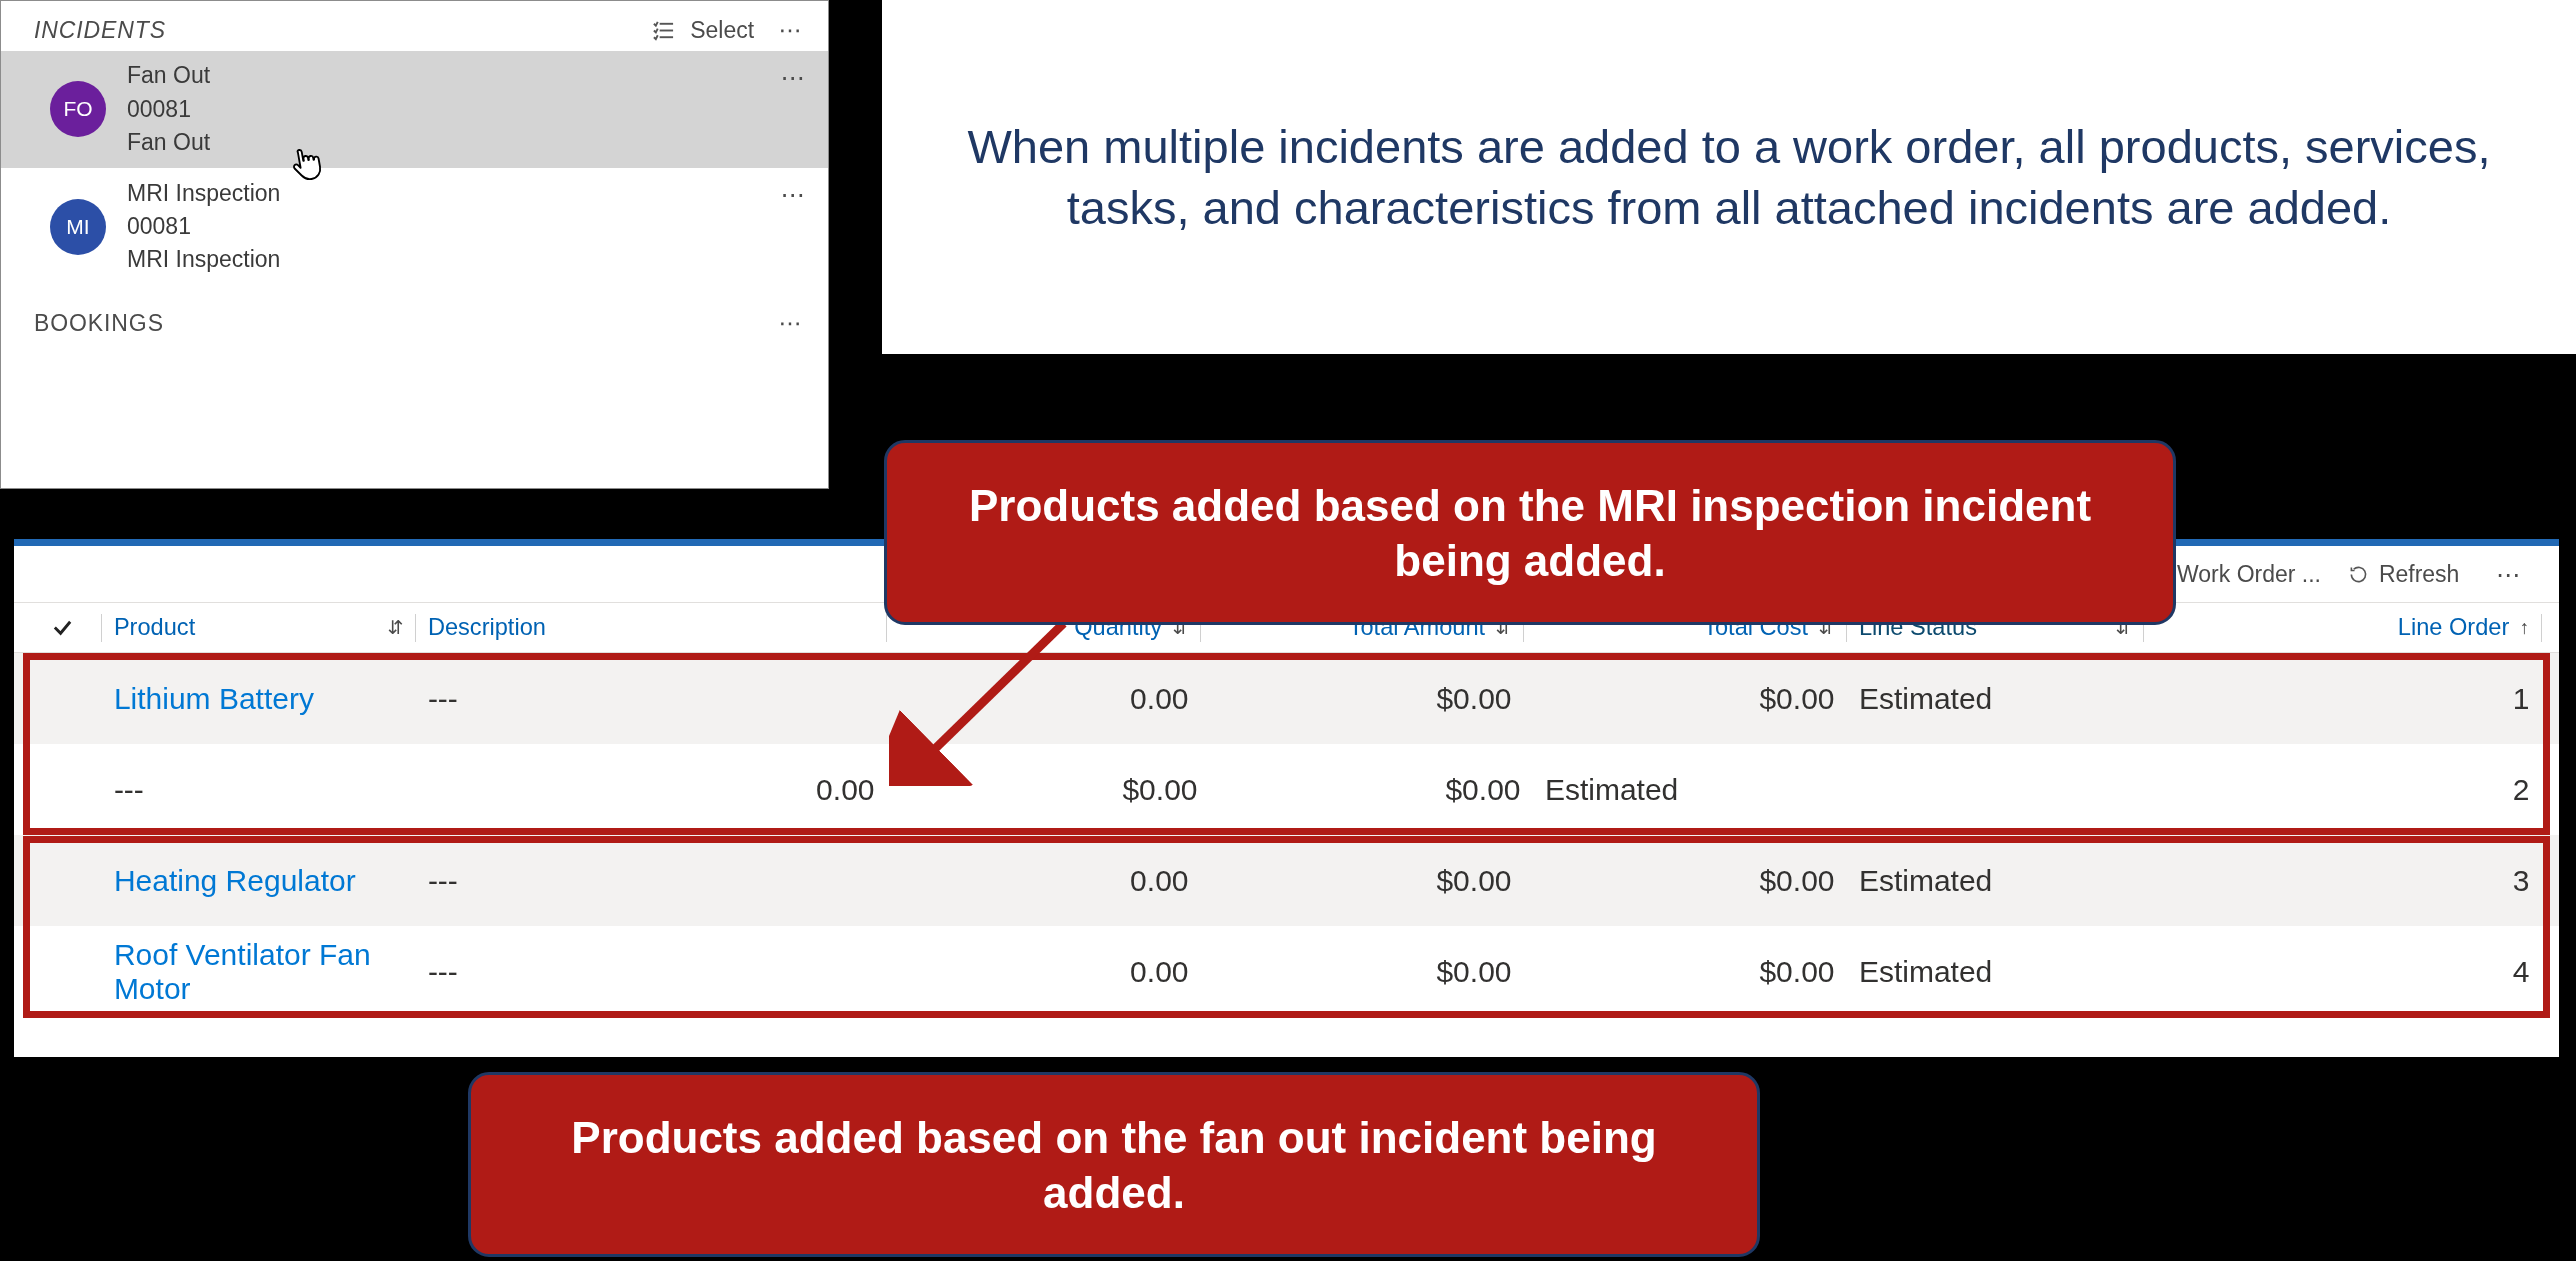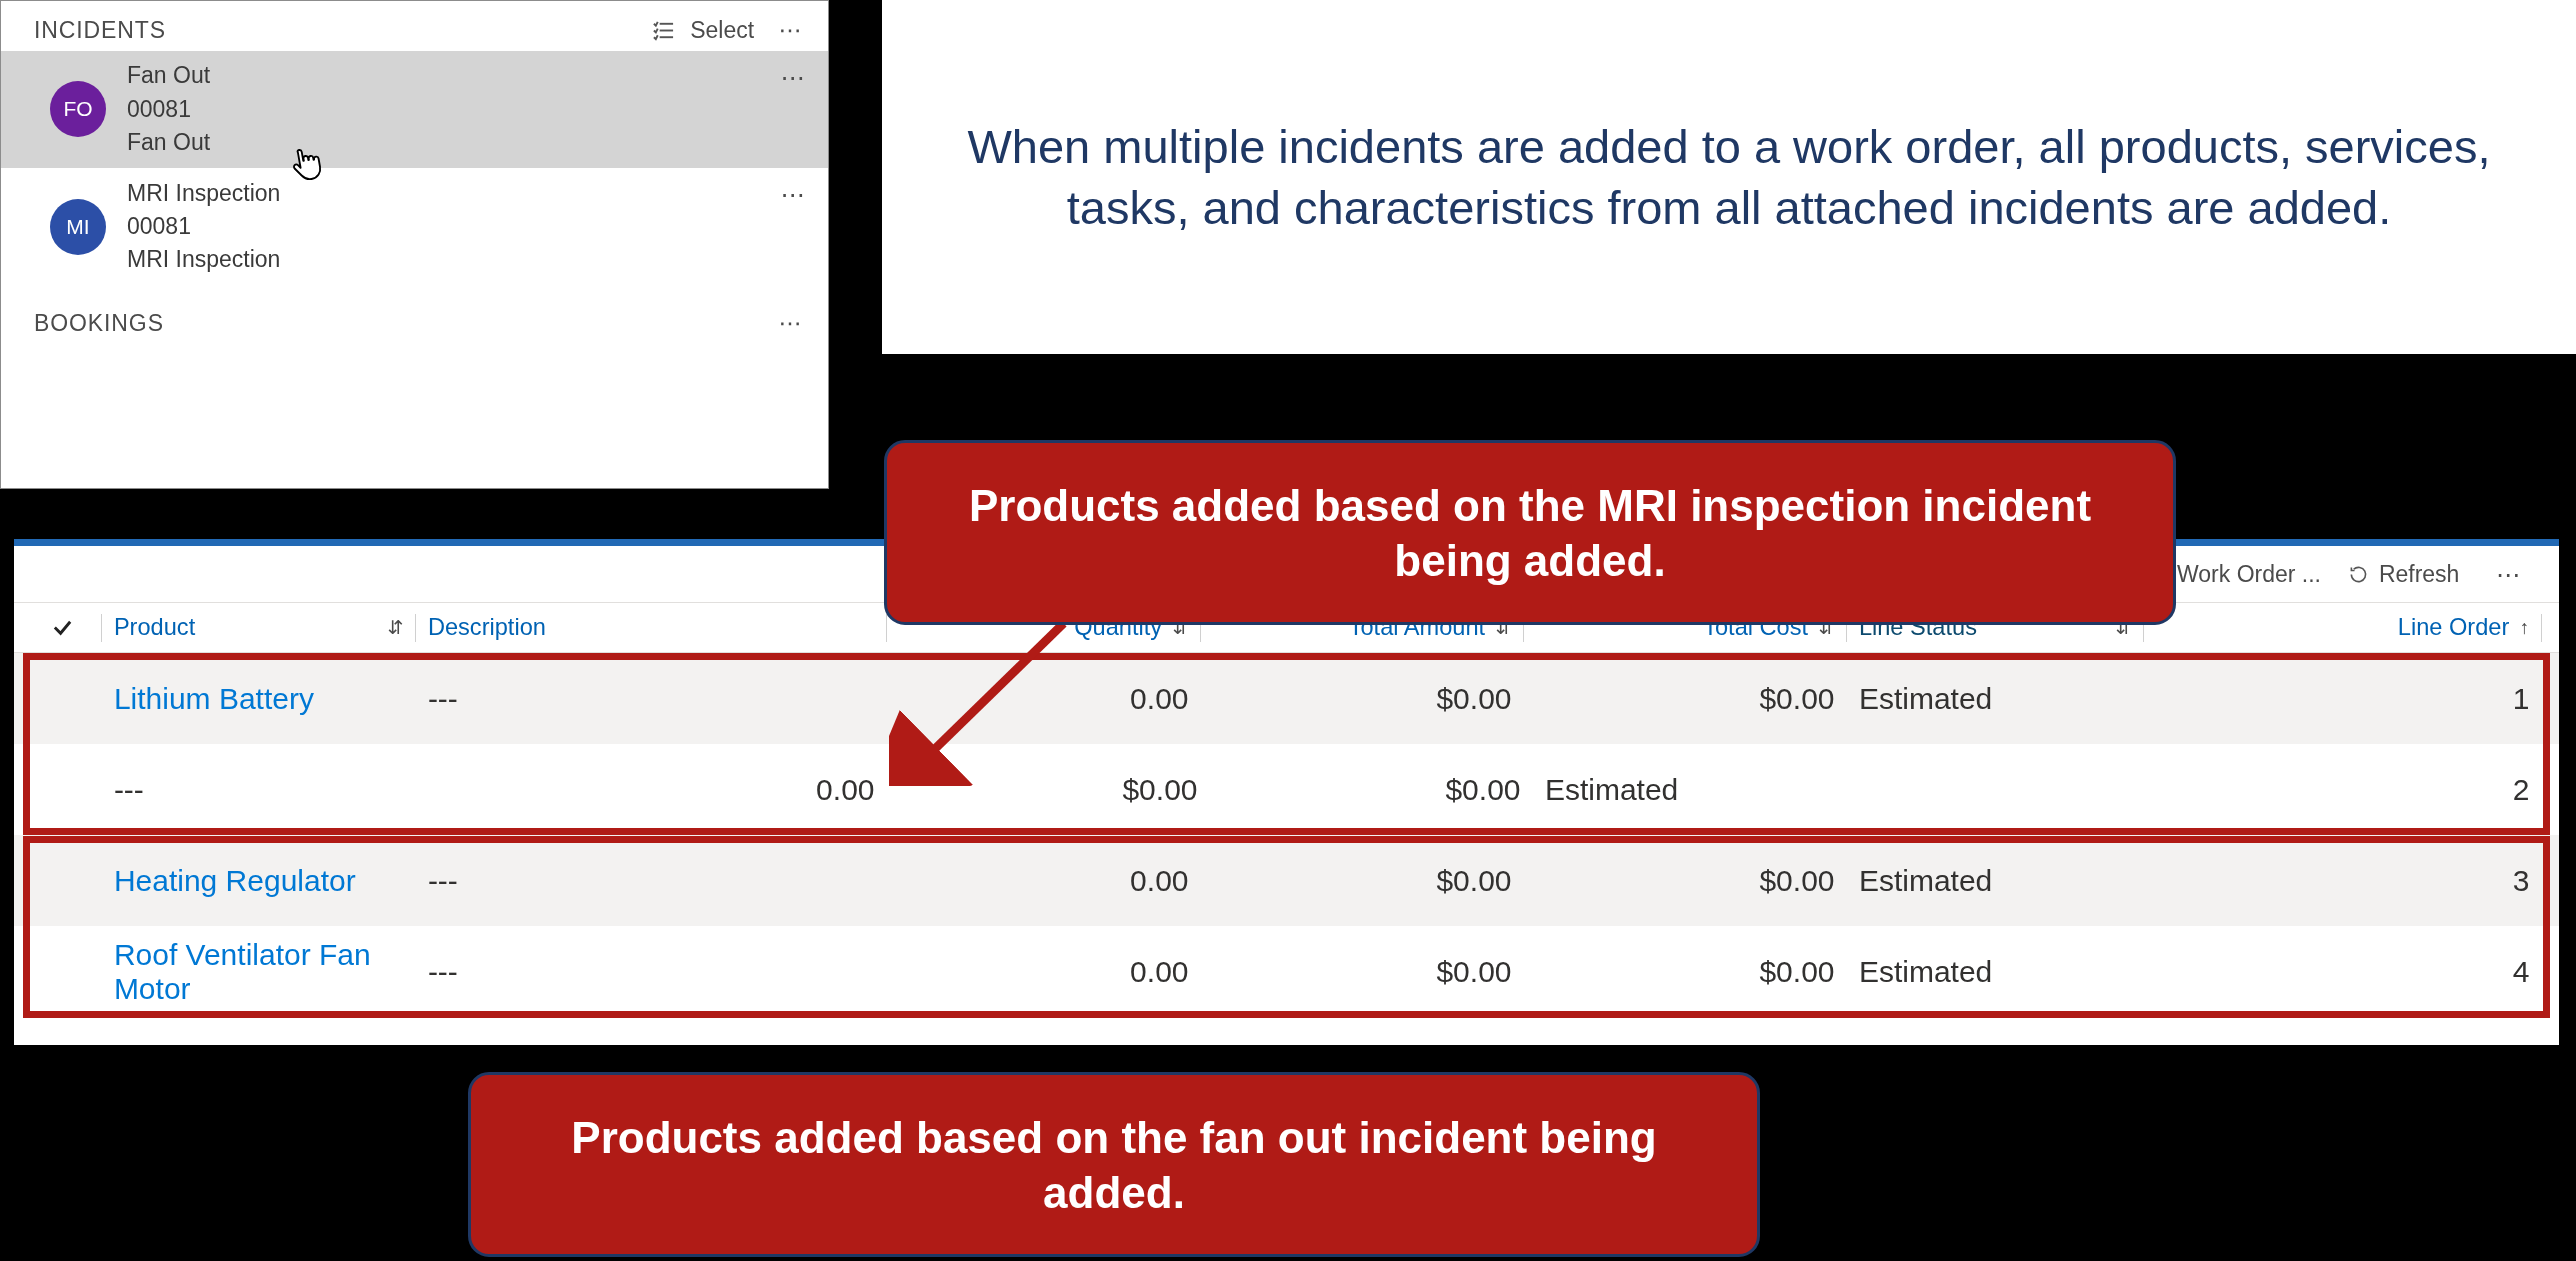--- a/index.html
+++ b/index.html
@@ -47,20 +47,21 @@
   .panel-section-header {
     display: flex;
     align-items: center;
     padding: 15.7px 23px 7px 33px;
   }
   .panel-section-title {
     font-size: 23px;
     letter-spacing: 0.9px;
     color: #4b4b4b;
     flex: 1;
+    font-style: italic;
   }
   .panel-header-icon {
     width: 30px;
     display: flex;
     align-items: center;
     justify-content: center;
     color: #555;
   }
   .panel-header-select {
     font-size: 23px;
@@ -195,21 +196,21 @@
   }
 
   
   .grid-panel {
     position: absolute;
     left: 14px;
     top: 539px;
     width: 2545px;
     background: var(--panel-white);
     border-top: 7px solid #2169b5;
-    padding-bottom: 28px;
+    padding-bottom: 40px;
   }
 
   .grid-toolbar {
     display: flex;
     align-items: center;
     justify-content: flex-end;
     height: 56px;
     padding: 0 35px 0 0;
     gap: 12.2px;
     color: #4b4b4b;

